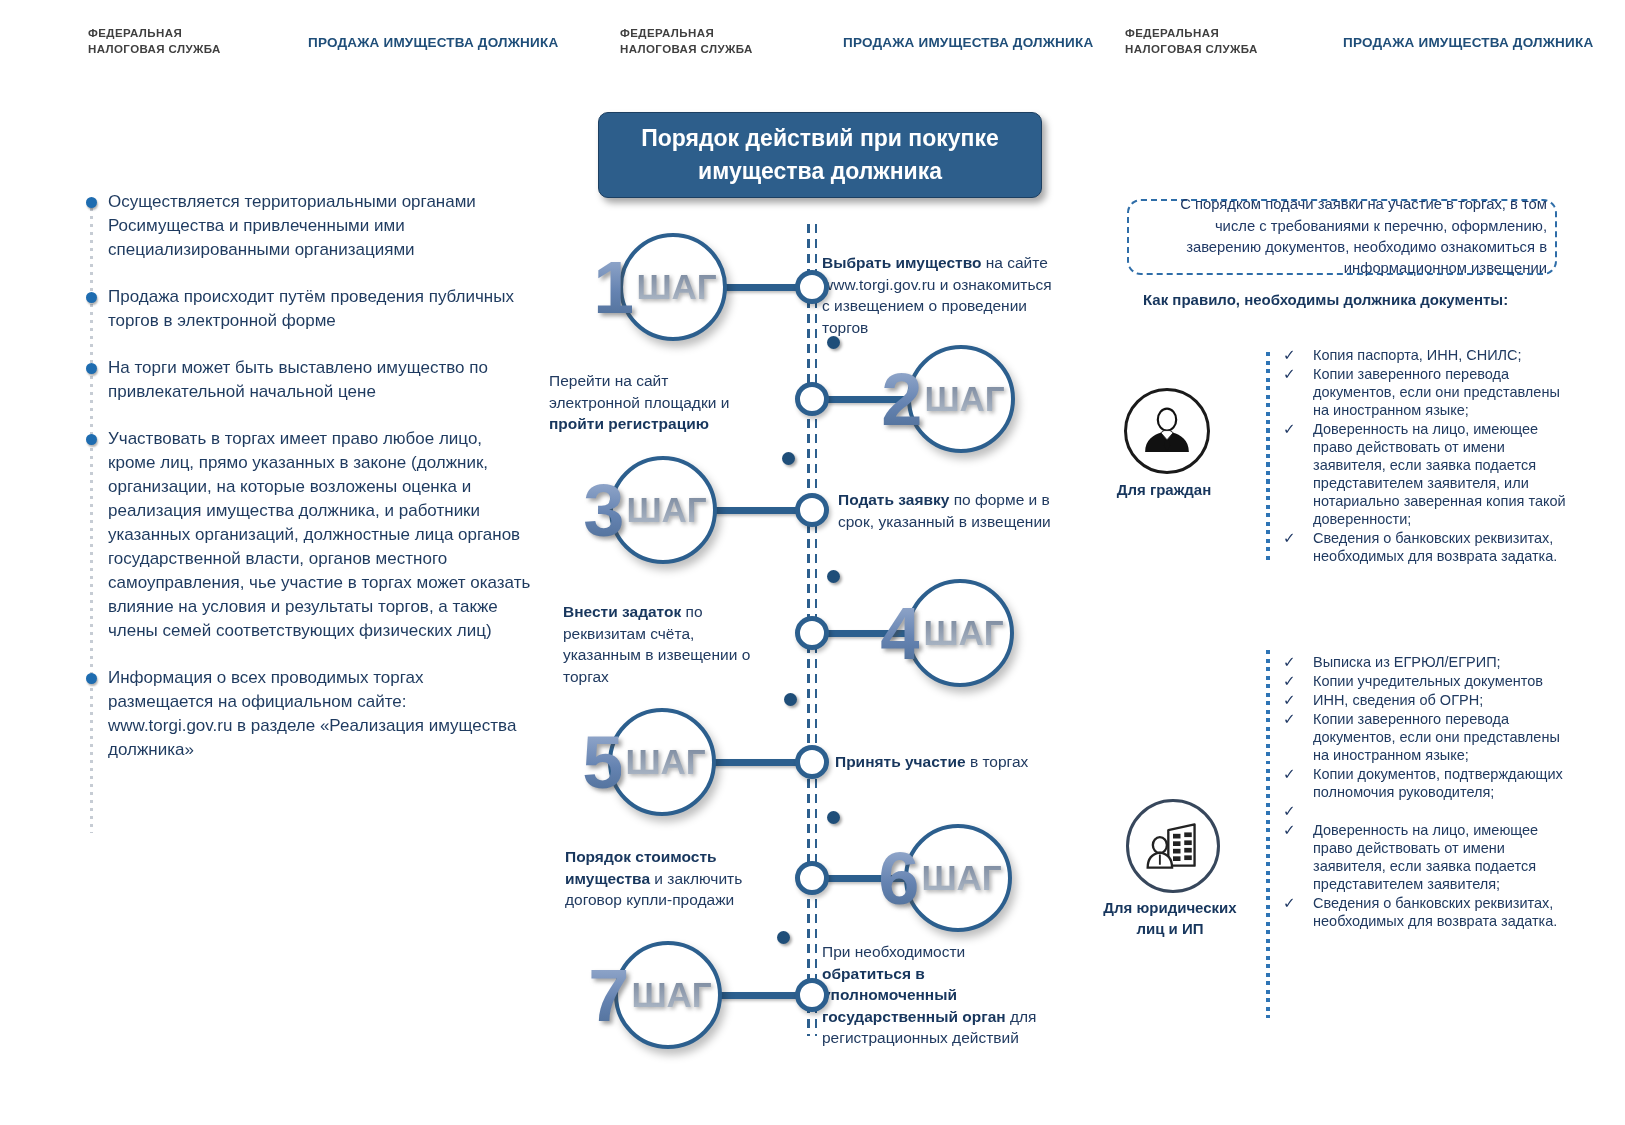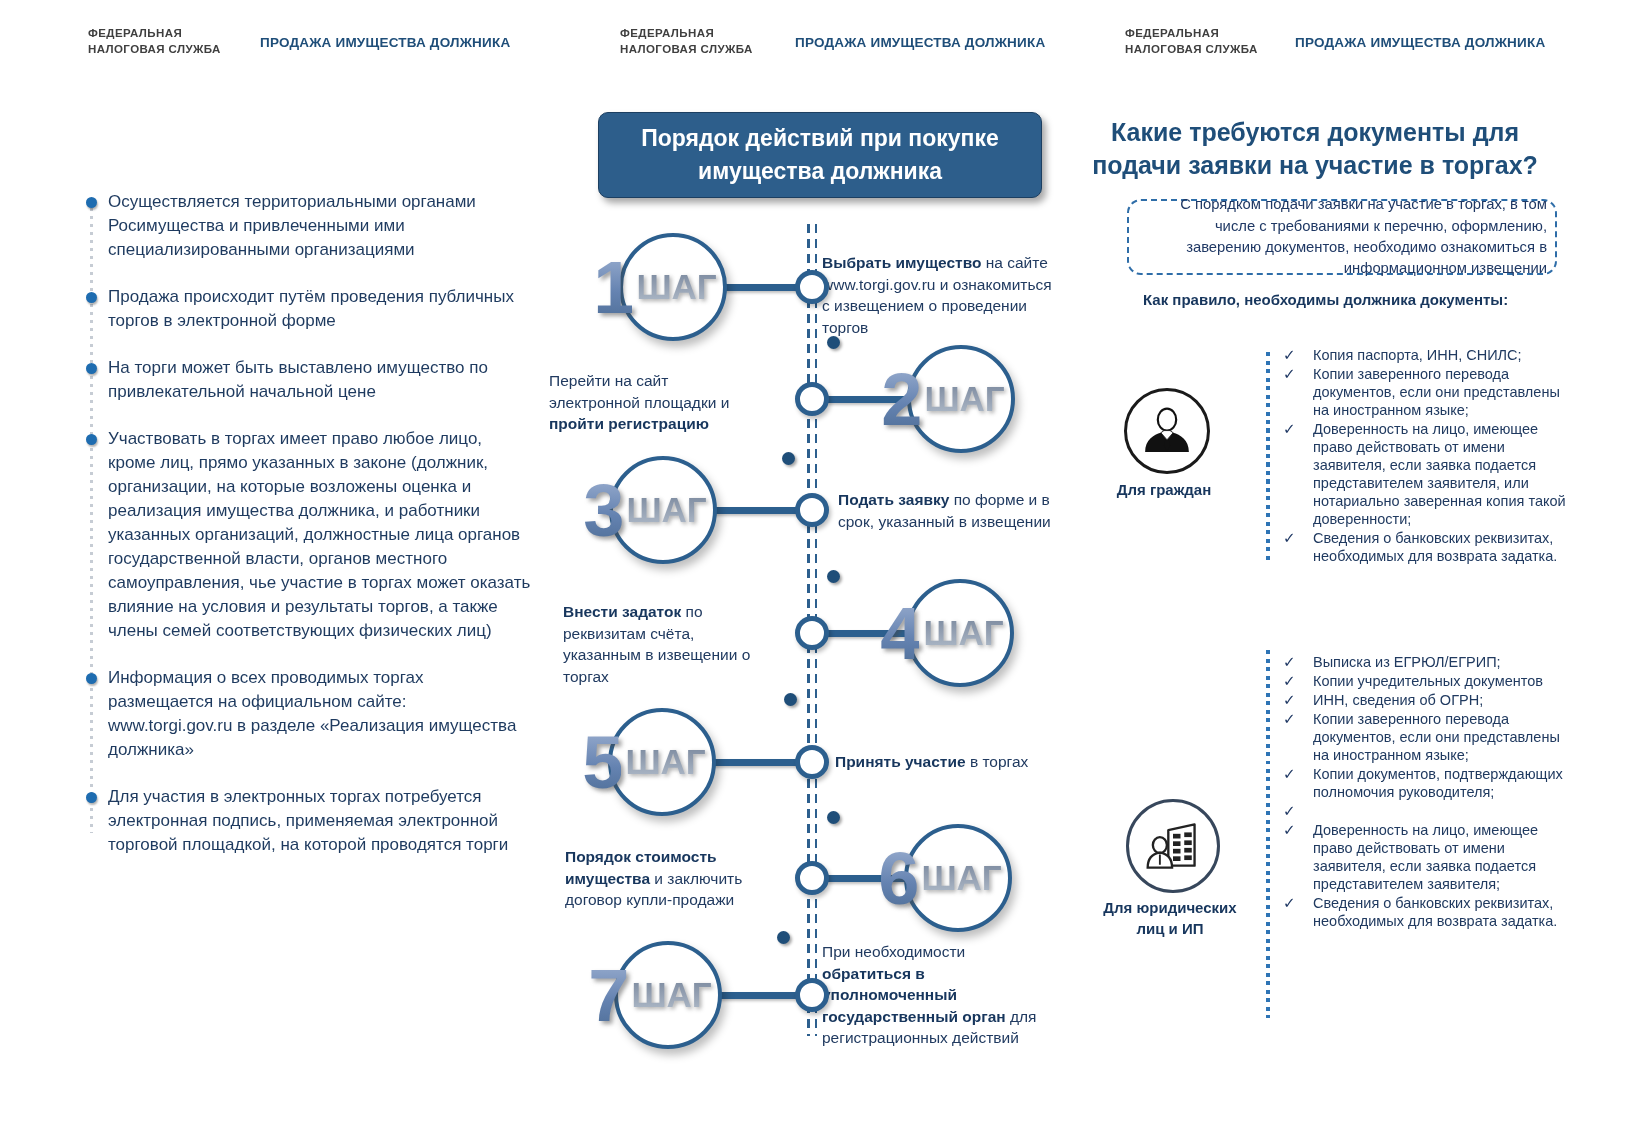--- a/index.html
+++ b/index.html
@@ -1,20 +1,20 @@
 <!DOCTYPE html>
 <html><head>
 <meta charset="utf-8">
 <style>
   html,body{margin:0;padding:0;background:#fff;}
   .canvas{position:relative;width:1625px;height:1125px;background:#ffffff;overflow:hidden;
           font-family:"Liberation Sans","DejaVu Sans",sans-serif;}
   
   .hdr-logo{position:absolute;font-weight:700;font-size:11.5px;line-height:1.35;color:#3F3F3F;letter-spacing:.4px;}
-  .hdr-title{position:absolute;font-weight:700;font-size:13.5px;color:#1F4E79;letter-spacing:.2px;}
+  .hdr-title{position:absolute;font-weight:700;font-size:13.5px;color:#1F4E79;letter-spacing:.2px;margin-left:48px;}
   #h1-logo{left:88px;top:26px}   #h1-title{left:260px;top:35px}
   #h2-logo{left:620px;top:26px}  #h2-title{left:795px;top:35px}
   #h3-logo{left:1125px;top:26px} #h3-title{left:1295px;top:35px}
   
   .left-title{position:absolute;left:60px;top:108px;width:420px;text-align:center;
               font-size:26px;font-weight:700;color:#1F4E79;line-height:1.3;}
   .bullet-connector{position:absolute;left:90px;top:208px;width:3px;height:625px;z-index:0;
               background:repeating-linear-gradient(180deg,#C6CCD4 0 3px,transparent 3px 8px);}
   .bullets{position:absolute;left:86px;top:190px;width:447px;z-index:1;}
   .bullet{position:relative;padding-left:22px;font-size:17px;line-height:24px;color:#1E3A5F;margin-bottom:23px;}
@@ -91,21 +91,20 @@
   </div>
   <div class="hdr-title" id="h3-title">ПРОДАЖА ИМУЩЕСТВА ДОЛЖНИКА</div>
 
   <div class="bullet-connector"></div>
   <div class="bullets" id="bullets">
       <div class="bullet">Осуществляется территориальными органами Росимущества и привлеченными ими специализированными организациями</div>
       <div class="bullet">Продажа происходит путём проведения публичных торгов в электронной форме</div>
       <div class="bullet">На торги может быть выставлено имущество по привлекательной начальной цене</div>
       <div class="bullet">Участвовать в торгах имеет право любое лицо, кроме лиц, прямо указанных в законе (должник, организации, на которые возложены оценка и реализация имущества должника, и работники указанных организаций, должностные лица органов государственной власти, органов местного самоуправления, чье участие в торгах может оказать влияние на условия и результаты торгов, а также члены семей соответствующих физических лиц)</div>
       <div class="bullet">Информация о всех проводимых торгах размещается на официальном  сайте: www.torgi.gov.ru в разделе «Реализация имущества должника»</div>
-      <div class="bullet">Для участия в электронных торгах потребуется электронная подпись, применяемая электронной торговой площадкой, на которой проводятся торги</div>
     </div>
 
   <div class="mid-box">
     <div>Порядок действий при покупке имущества должника</div>
   </div>
   <div class="tline">
       <i></i>
       <i></i>
     </div>
   <div id="steps">
@@ -159,21 +158,20 @@
       <div class="node" style="left: 795px; top: 978px;"></div>
       <div class="stext" style="left: 822px; top: 941px; width: 228px;"><span>При необходимости </span><b>обратиться в уполномоченный государственный орган</b><span> для регистрационных действий</span></div>
       <div class="tdot" style="left: 827px; top: 336px;"></div>
       <div class="tdot" style="left: 782px; top: 452px;"></div>
       <div class="tdot" style="left: 827px; top: 570px;"></div>
       <div class="tdot" style="left: 784px; top: 693px;"></div>
       <div class="tdot" style="left: 827px; top: 811px;"></div>
       <div class="tdot" style="left: 777px; top: 931px;"></div>
     </div>
 
-  <div class="right-title">Какие требуются документы для подачи заявки на участие в торгах?</div>
   <div class="notice">
     <div>С порядком подачи заявки на участие в торгах, в том числе с требованиями к перечню, оформлению, заверению документов, необходимо ознакомиться в информационном извещении</div>
   </div>
   <div class="intro">Как правило, необходимы должника документы:</div>
 
   <div class="bdots" id="dln-cit"></div>
   <div class="bdots" id="dln-leg"></div>
 
   <div class="icirc" id="icon-cit">
     <svg width="56" height="56" viewBox="0 0 64 64">

